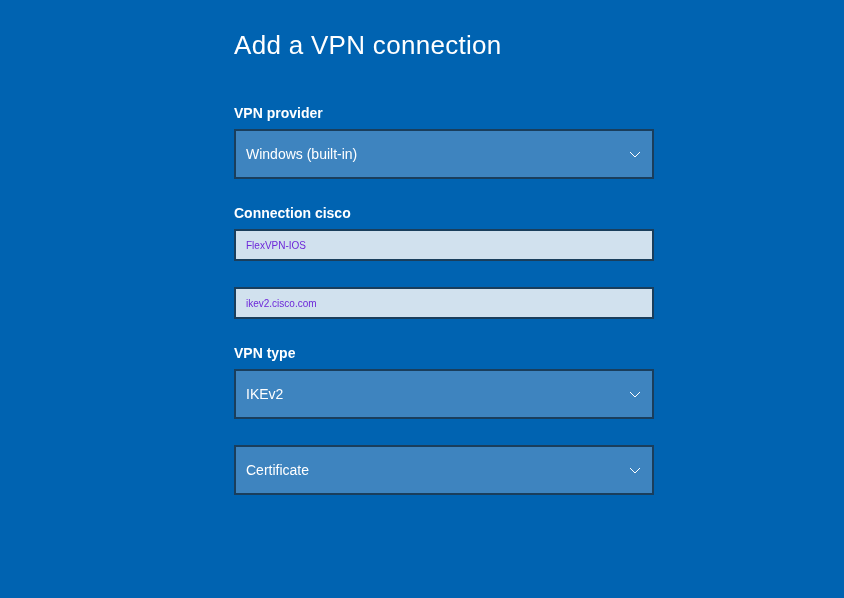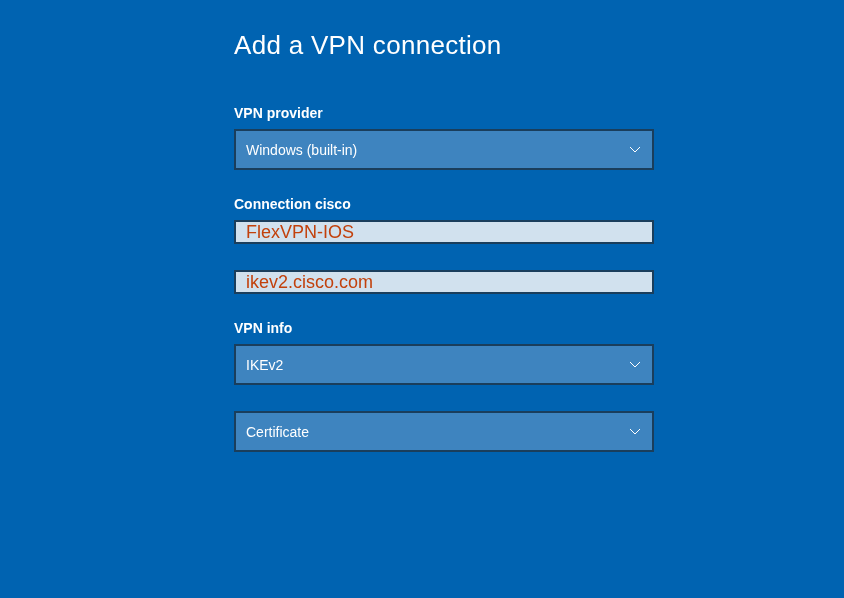--- a/index.html
+++ b/index.html
@@ -25,21 +25,21 @@
       margin-bottom: 26px;
     }
     .field-label {
       font-size: 14px;
       font-weight: 700;
       margin-bottom: 8px;
       color: #ffffff;
     }
     .dropdown {
       width: 420px;
-      height: 41px;
+      height: 50px;
       background: #3e84bf;
       border: 2px solid #1a3e5c;
       display: flex;
       align-items: center;
       justify-content: space-between;
       padding: 0 10px 0 10px;
       cursor: pointer;
     }
     .dropdown-text {
       font-size: 14px;
@@ -51,26 +51,26 @@
       display: flex;
       align-items: center;
       justify-content: center;
     }
     .chevron svg {
       width: 12px;
       height: 7px;
     }
     .text-input {
       width: 420px;
-      height: 24px;
+      height: 32px;
       background: #d1e1ee;
       border: 2px solid #1a3e5c;
       padding: 0 10px;
-      font-size: 18px;
-      color: #c2410c;
+      font-size: 10px;
+      color: #6d28d9;
       font-family: "Segoe UI", -apple-system, sans-serif;
       outline: none;
     }
   </style>
 </head>
 <body>
 
 <h1 class="page-title">Add a VPN connection</h1>
 
 <div class="field-group">
@@ -88,21 +88,21 @@
 <div class="field-group">
   <div class="field-label">Connection cisco</div>
   <input type="text" class="text-input" value="FlexVPN-IOS" style="">
 </div>
 
 <div class="field-group">
   <input type="text" class="text-input" value="ikev2.cisco.com" style="">
 </div>
 
 <div class="field-group">
-  <div class="field-label">VPN info</div>
+  <div class="field-label">VPN type</div>
   <div class="dropdown">
     <span class="dropdown-text">IKEv2</span>
     <span class="chevron">
       <svg viewBox="0 0 12 7" fill="none" stroke="#ffffff" stroke-width="1">
         <path d="M1 1 L6 6 L11 1"></path>
       </svg>
     </span>
   </div>
 </div>
 

